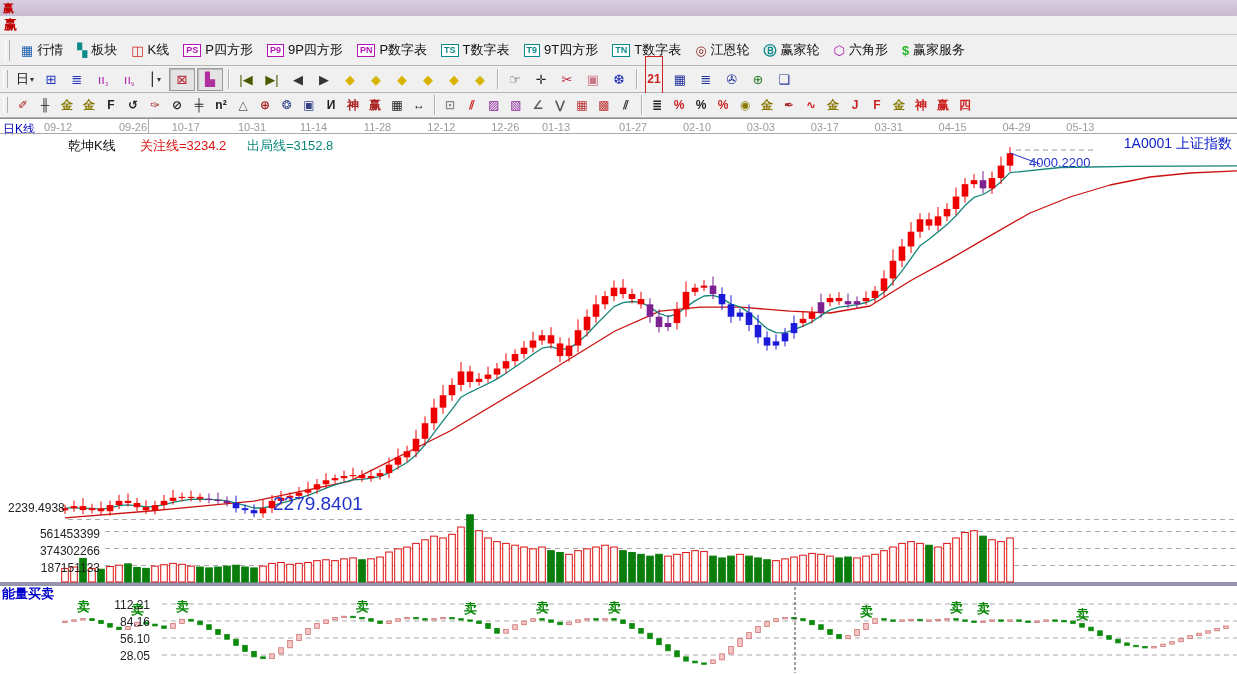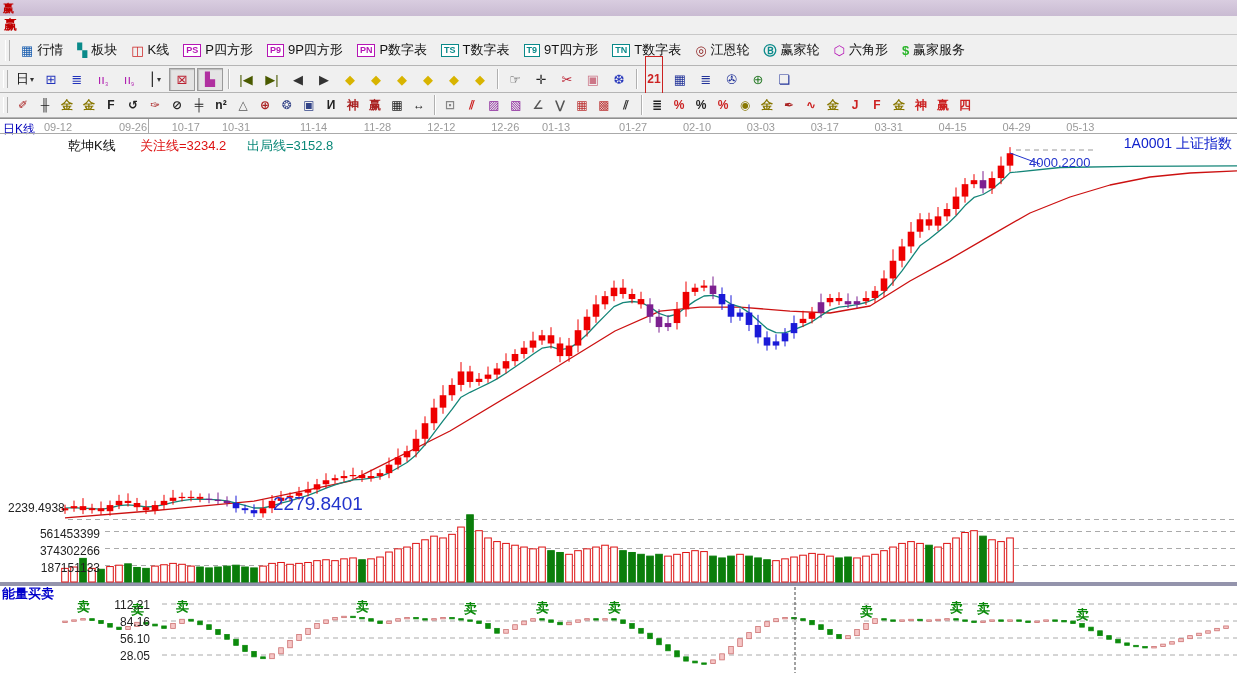--- a/index.html
+++ b/index.html
@@ -829,21 +829,21 @@
       <line x1="795" y1="586" x2="795" y2="672" stroke="#444" stroke-dasharray="3 2"></line>
     </svg>
 
   <div class="ov" id="pane-label">日K线</div>
   <div id="axis-divider-v"></div>
   <div id="axis-line-h"></div>
   <div id="date-axis">
       <span class="date-tick" style="left: 36px;">09-12</span>
       <span class="date-tick" style="left: 111px;">09-26</span>
       <span class="date-tick" style="left: 163.8px;">10-17</span>
-      <span class="date-tick" style="left: 214px;">10-31</span>
+      <span class="date-tick" style="left: 230px;">10-31</span>
       <span class="date-tick" style="left: 291.6px;">11-14</span>
       <span class="date-tick" style="left: 355.5px;">11-28</span>
       <span class="date-tick" style="left: 419.4px;">12-12</span>
       <span class="date-tick" style="left: 483.3px;">12-26</span>
       <span class="date-tick" style="left: 534px;">01-13</span>
       <span class="date-tick" style="left: 611.1px;">01-27</span>
       <span class="date-tick" style="left: 675px;">02-10</span>
       <span class="date-tick" style="left: 738.9px;">03-03</span>
       <span class="date-tick" style="left: 802.8px;">03-17</span>
       <span class="date-tick" style="left: 866.7px;">03-31</span>

